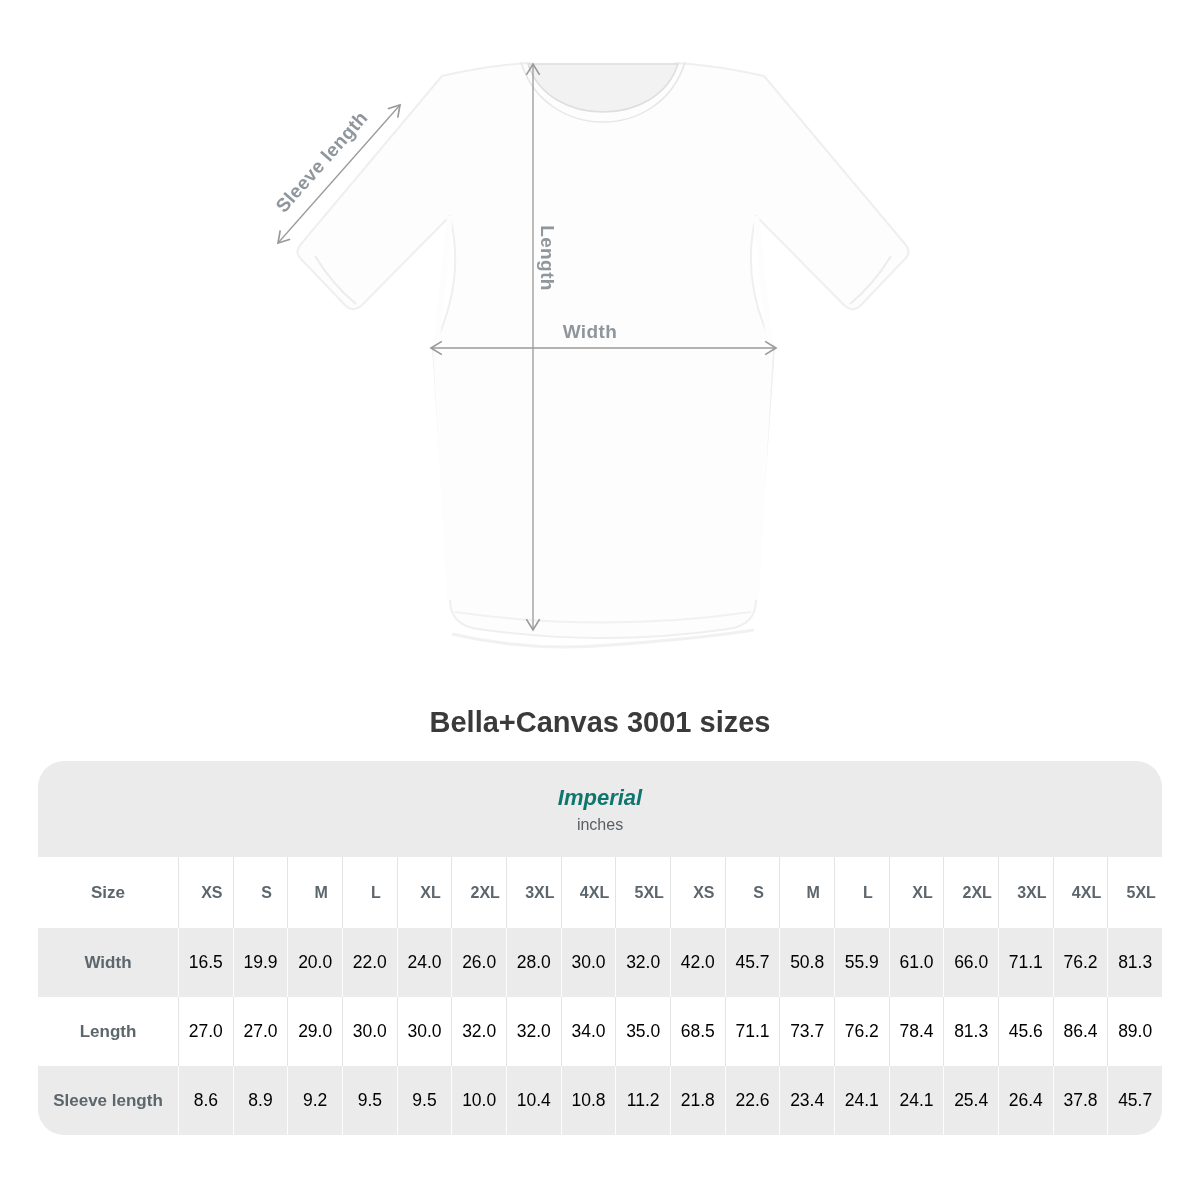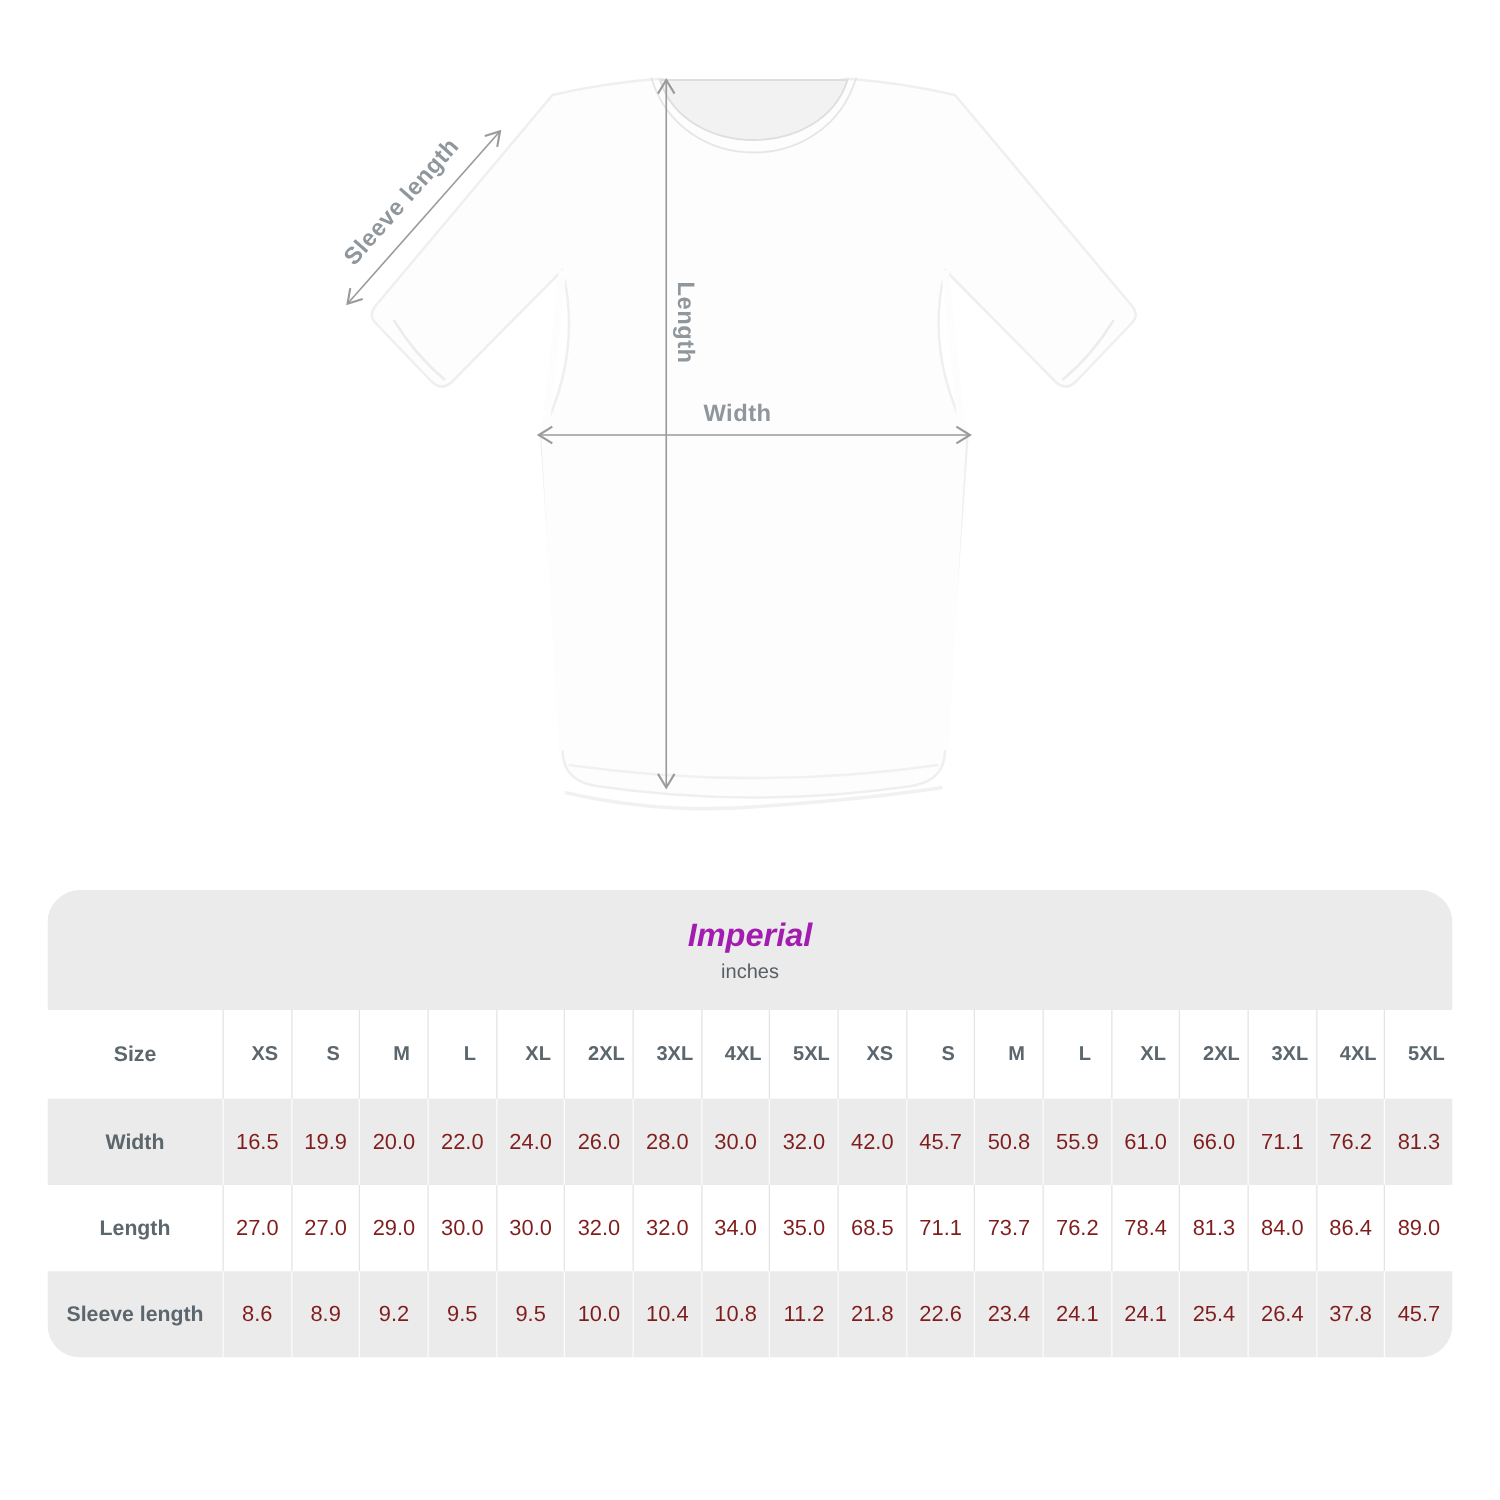--- a/index.html
+++ b/index.html
@@ -16,31 +16,31 @@
   .dim-label.wid{left:590px;top:332px;transform:translate(-50%,-50%);}
 
   
   h1{margin:16px 0 0;text-align:center;font-size:29px;font-weight:bold;color:#3a3a3a;}
   .subtitle{margin:10px 0 0;text-align:center;font-style:italic;font-size:17px;color:#666666;}
 
   
   .size-table{margin:22px 38px 0;border-radius:26px;overflow:hidden;background:#ffffff;}
   .band{display:flex;background:#ebebeb;height:96px;}
   .band-half{flex:1;display:flex;flex-direction:column;align-items:center;justify-content:center;}
-  .band-title{font-size:26px;font-weight:bold;font-style:italic;color:#a21caf;}
+  .band-title{font-size:22px;font-weight:bold;font-style:italic;color:#0f766e;}
   .band-sub{font-size:16px;color:#575f65;margin-top:5px;}
 
   .trow{display:grid;grid-template-columns:140px repeat(18,1fr);}
   .trow.head{background:#ffffff;height:71px;}
   .trow.gray{background:#ebebeb;height:69px;}
   .trow.white{background:#ffffff;height:69px;}
   .c{display:flex;align-items:center;justify-content:center;}
   .c.lab{font-weight:bold;font-size:17px;color:#5c666d;}
   .c.szh{font-weight:bold;font-size:16px;color:#5c666d;padding-left:12px;}
-  .c.val{font-size:17.5px;color:#7f1d1d;}
+  .c.val{font-size:17.5px;color:#000000;}
   .trow.head .c + .c,
   .trow.white .c + .c{border-left:1px solid #e4e4e4;}
   .trow.gray .c + .c{border-left:1px solid rgba(255,255,255,.85);}
 </style>
 </head>
 <body>
 
 <div class="page">
 
   <div class="shirt-area">
@@ -90,20 +90,21 @@
         <line x1="533" y1="64" x2="533" y2="630" marker-start="url(#arw)" marker-end="url(#arw)"></line>
         <line x1="431" y1="348" x2="776" y2="348" marker-start="url(#arw)" marker-end="url(#arw)"></line>
       </g>
     </svg>
 
     <div class="dim-label sleeve">Sleeve length</div>
     <div class="dim-label len">Length</div>
     <div class="dim-label wid">Width</div>
   </div>
 
+  <h1>Bella+Canvas 3001 sizes</h1>
 
   <div class="size-table">
     <div class="band">
       <div class="band-half">
         <div class="band-title">Imperial</div>
         <div class="band-sub">inches</div>
       </div>
     </div>
     <div class="grid">
         <div class="trow head">
@@ -158,21 +159,21 @@
           <div class="c val">32.0</div>
           <div class="c val">32.0</div>
           <div class="c val">34.0</div>
           <div class="c val">35.0</div>
           <div class="c val">68.5</div>
           <div class="c val">71.1</div>
           <div class="c val">73.7</div>
           <div class="c val">76.2</div>
           <div class="c val">78.4</div>
           <div class="c val">81.3</div>
-          <div class="c val">84.0</div>
+          <div class="c val">45.6</div>
           <div class="c val">86.4</div>
           <div class="c val">89.0</div>
         </div>
         <div class="trow gray">
           <div class="c lab">Sleeve length</div>
           <div class="c val">8.6</div>
           <div class="c val">8.9</div>
           <div class="c val">9.2</div>
           <div class="c val">9.5</div>
           <div class="c val">9.5</div>

